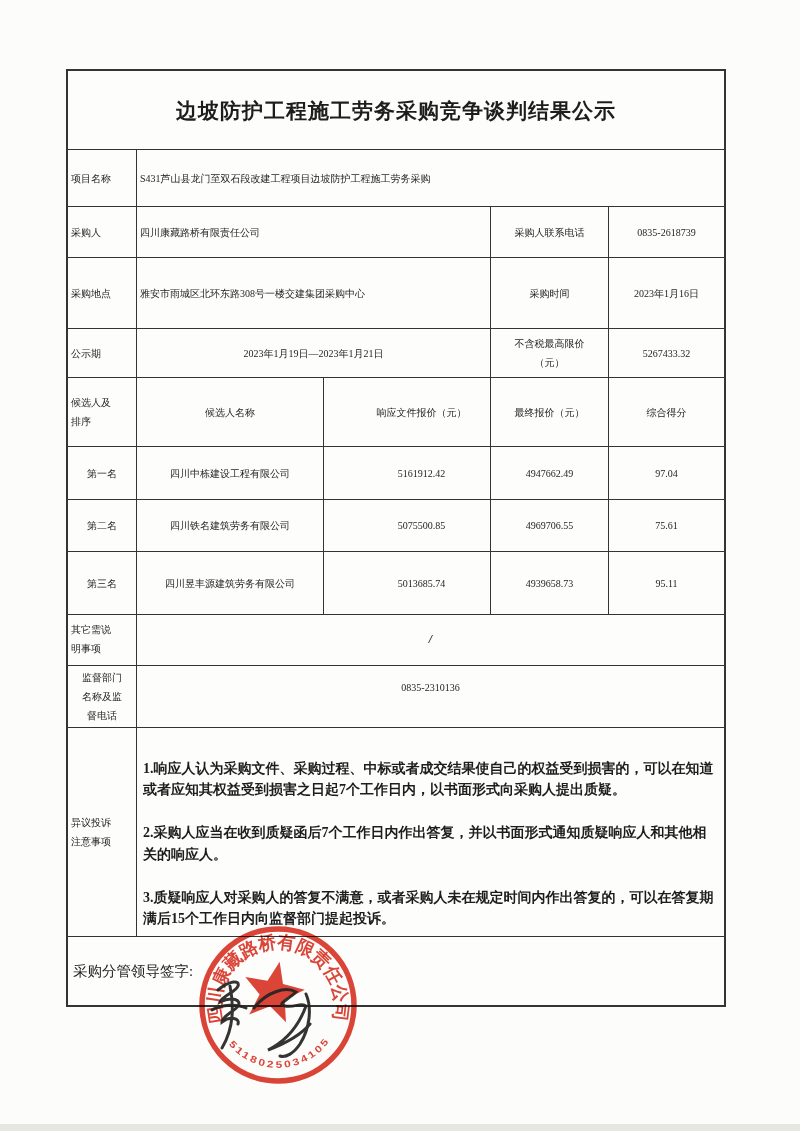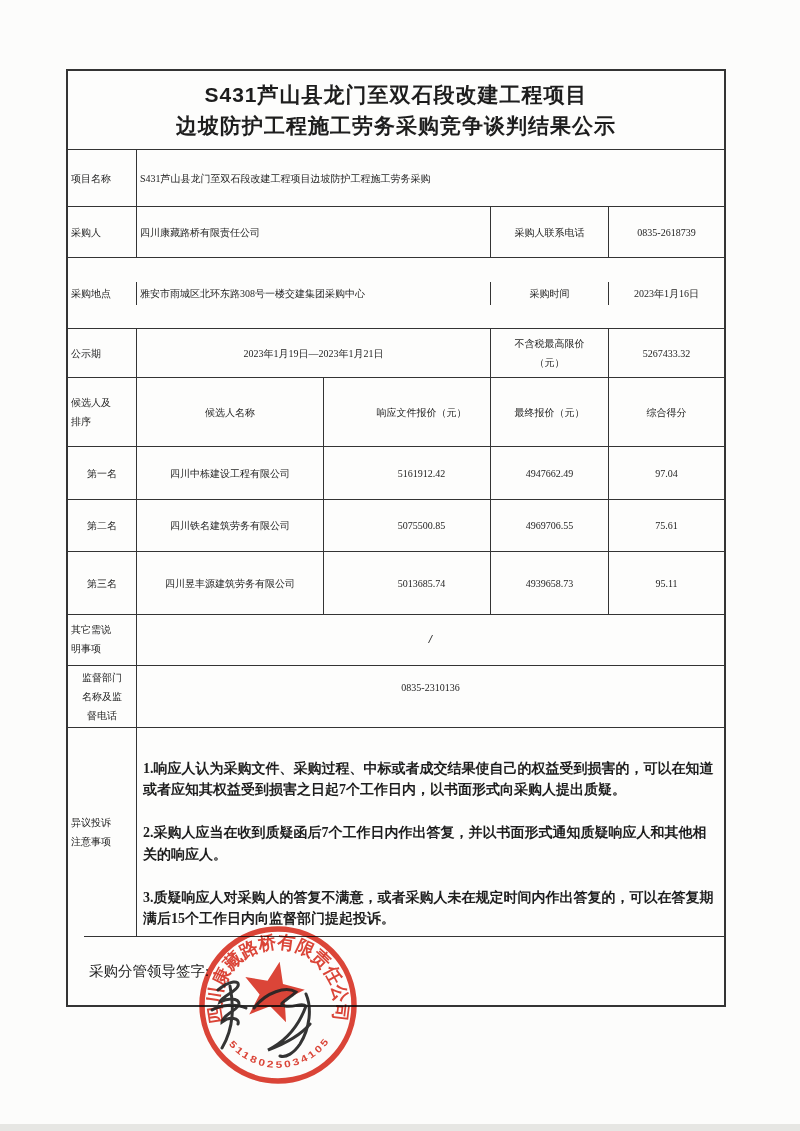--- a/index.html
+++ b/index.html
@@ -42,31 +42,31 @@
   .w-main{flex:0 0 354px;}
   .w-sub{flex:0 0 118px;}
   .w-name{flex:0 0 187px;}
   .w-price{flex:0 0 167px;padding-left:32px;}
   .w-rest{flex:1 1 auto;}
 
   
   .h-title{height:78px;}
   .h-r2{height:56px;}
   .h-r3{height:50px;}
-  .h-r4{height:70px;align-items:center;}
+  .h-r4{height:70px;}
   .h-r5{height:48px;}
   .h-r6{height:68px;}
   .h-r7{height:52px;}
   .h-r8{height:51px;}
   .h-r9{height:62px;}
   .h-r10{height:50px;font-family:Liberation Mono, monospace;}
   .h-sup1{height:48px;}
   .h-sup2{height:42px;}
   .h-r12{height:208px;}
-  .h-r13{height:68px;margin-left:16px;}
+  .h-r13{height:68px;}
 
   .title-cell{
     flex:1 1 auto;flex-direction:column;justify-content:center;
     font-family:"Liberation Sans","DejaVu Sans",sans-serif;
     font-weight:bold;font-size:21px;line-height:31px;letter-spacing:1px;
     border-left:none;
   }
   .sup-right{
     flex:1 1 auto;display:flex;flex-direction:column;
     border-left:1.5px solid var(--line);box-sizing:border-box;
@@ -96,21 +96,20 @@
 </style>
 </head>
 <body>
 
 <div class="page">
 
   <div class="doc-table">
 
     <div class="row first h-title">
       <div class="cell title-cell">
-        <div>S431芦山县龙门至双石段改建工程项目</div>
         <div>边坡防护工程施工劳务采购竞争谈判结果公示</div>
       </div>
     </div>
 
     <div class="row h-r2">
       <div class="cell left w-label">项目名称</div>
       <div class="cell left w-rest">S431芦山县龙门至双石段改建工程项目边坡防护工程施工劳务采购</div>
     </div>
 
     <div class="row h-r3">

